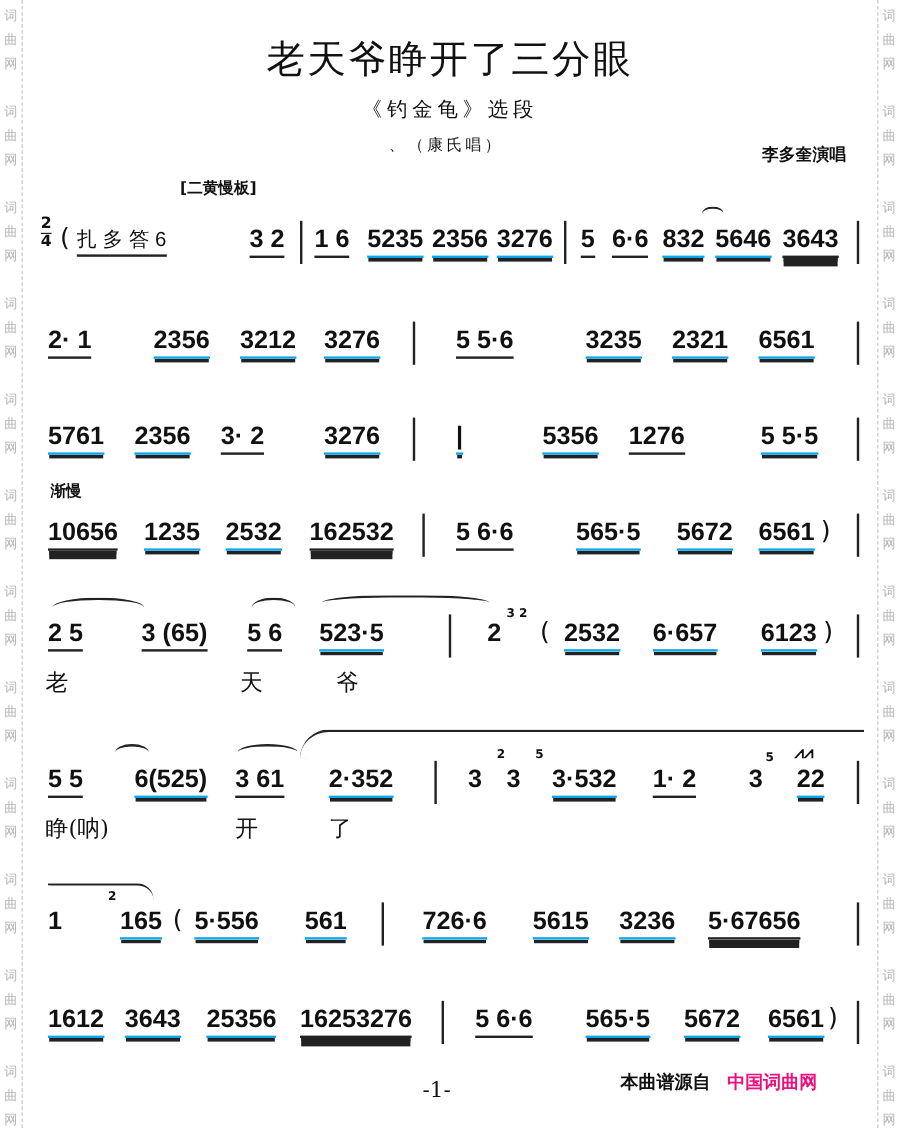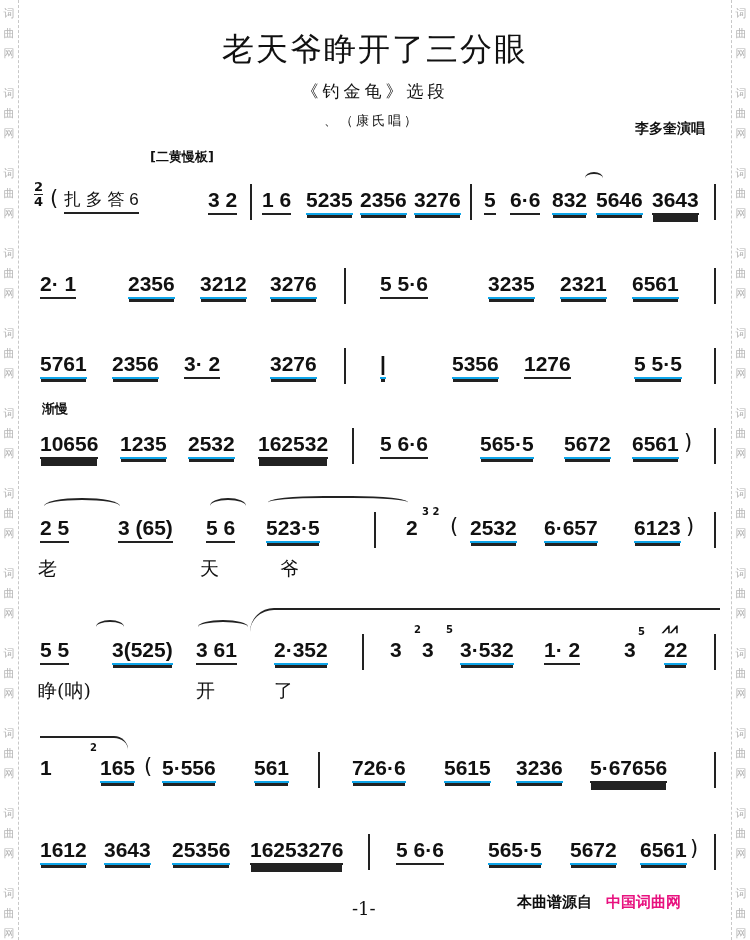--- a/index.html
+++ b/index.html
@@ -212,21 +212,21 @@
 </div>
 <span class="lyric" style="left:38px;top:556px;">老</span>
 <span class="lyric" style="left:200px;top:556px;">天</span>
 <span class="lyric" style="left:280px;top:556px;">爷</span>
 
 <div class="staff-line" style="top:634px;">
   <div class="slur" style="left:210px;top:-26px;width:470px;height:22px;border-radius:30px 0 0 0;border-right:none;"></div>
   <div class="slur" style="left:56px;top:-14px;width:28px;height:12px;"></div>
   <div class="slur" style="left:158px;top:-14px;width:50px;height:12px;"></div>
   <span class="note ul1" style="left:0px;">5 5</span>
-  <span class="note ul2" style="left:72px;">3(525)</span>
+  <span class="note ul2" style="left:72px;">6(525)</span>
   <span class="note ul1" style="left:156px;">3 61</span>
   <span class="note ul2" style="left:234px;">2·352</span>
   <div class="bar" style="left:322px;"></div>
   <span class="note" style="left:350px;">3</span>
   <span class="grace" style="left:374px;top:-10px;">2</span>
   <span class="note" style="left:382px;">3</span>
   <span class="grace" style="left:406px;top:-10px;">5</span>
   <span class="note ul2" style="left:420px;">3·532</span>
   <span class="note ul1" style="left:504px;">1· 2</span>
   <span class="note" style="left:584px;">3</span>

